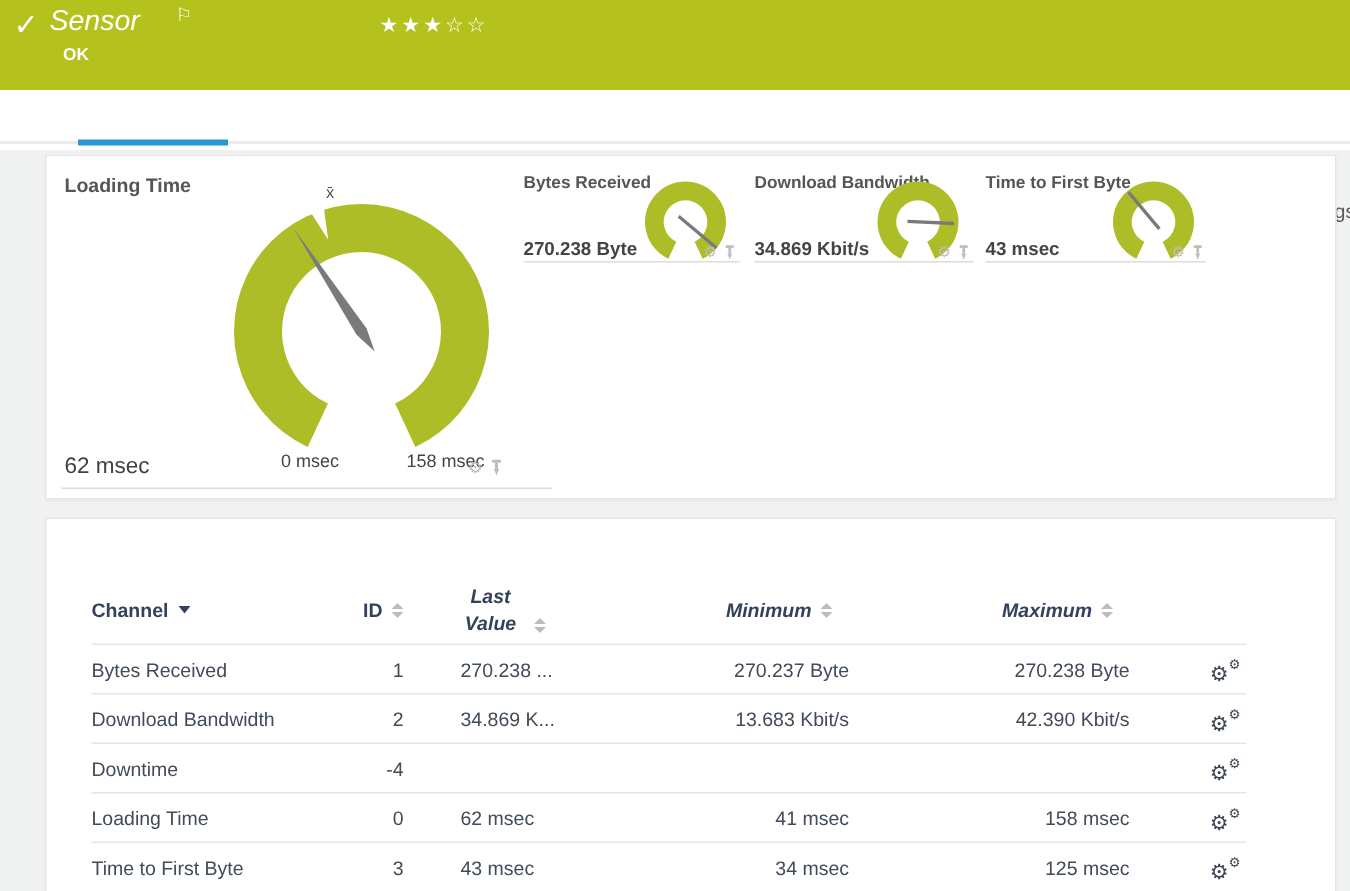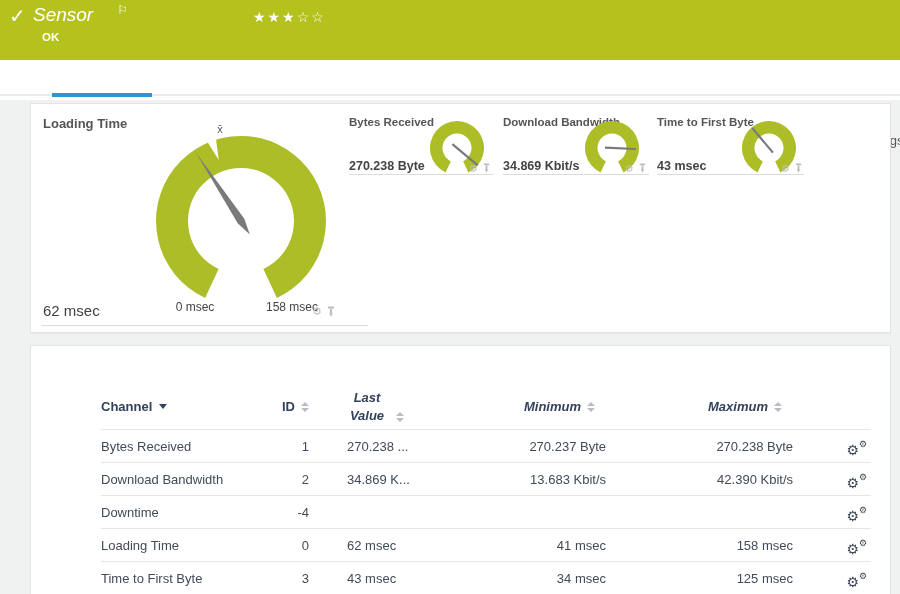--- a/index.html
+++ b/index.html
@@ -32,33 +32,33 @@
   
   .card { position:absolute; background:#fff; border:1px solid #e4e4e4; box-shadow:0 1px 1px rgba(0,0,0,0.04); }
   .card1 { left:30px; top:103px; width:861px; height:230px; }
   .card2 { left:30px; top:345px; width:861px; height:262px; overflow:hidden; }
 
   
   .g-title { position:absolute; font-size:13px; font-weight:700; color:#555; }
   .big-gauge-svg { position:absolute; left:110px; top:14px; }
   .mean-label { position:absolute; left:181px; top:19px; width:16px; text-align:center;
                 font-size:11px; color:#555; }
-  .scale-label { position:absolute; top:196px; width:62px; text-align:center; font-size:12px; color:#444; }
+  .scale-label { position:absolute; top:196px; width:62px; text-align:right; font-size:12px; color:#444; }
   .big-value { position:absolute; left:12px; top:198px; font-size:15px; color:#414141; }
   .corner-icons { position:absolute; display:flex; align-items:center; gap:4px; color:#bdbdbd; }
   .corner-icons .gear-glyph { font-size:11px; }
   .rule { position:absolute; height:1px; background:#dcdcdc; }
 
   
   .mini-title { position:absolute; top:12px; font-size:11.5px; font-weight:700; color:#555; white-space:nowrap; }
   .mini-value { position:absolute; top:55px; font-size:12.5px; font-weight:700; color:#444; white-space:nowrap; }
   .mini-gauge-svg { position:absolute; top:14px; }
 
   
-  .tbl { position:absolute; left:30px; top:38px; width:770px;margin-left:40px; }
+  .tbl { position:absolute; left:30px; top:38px; width:770px; }
   .trow { display:grid; grid-template-columns:148px 60px 130px 172px 187px 73px;
           align-items:center; border-bottom:1px solid #e6e6e6; }
   .thead { height:46px; color:#33425b; font-weight:700; font-size:13px; }
   .tdata { height:33px; font-size:13px; color:#414b59; }
   .cell-id { justify-self:end; }
   .cell-last { padding-left:38px; }
   .cell-min, .cell-max { justify-self:end; padding-right:5px; }
   .cell-gearcol { justify-self:end; padding-right:12px; }
   .hdr-channel { display:flex; align-items:center; cursor:pointer; }
   .hdr-id { justify-self:end; display:flex; align-items:center; cursor:pointer; }

